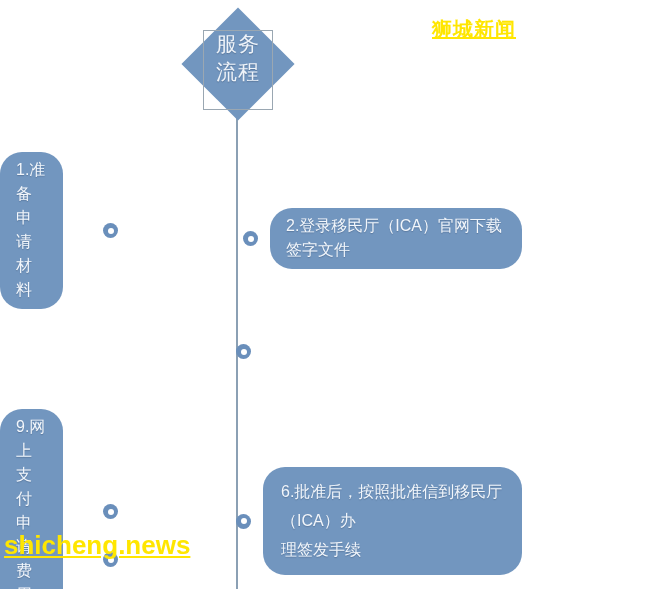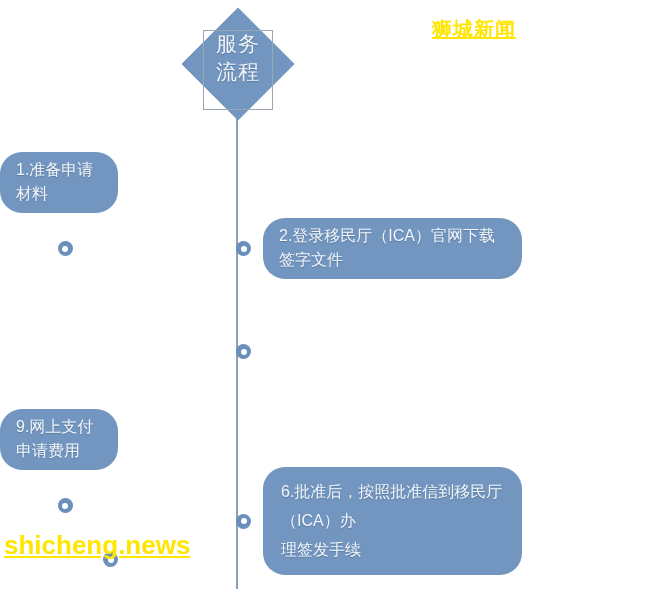--- a/index.html
+++ b/index.html
@@ -67,21 +67,21 @@
   }
 
   
   .step {
     position: absolute;
     display: flex;
     align-items: center;
   }
   .step.left {
     right: 404px;          
-    flex-direction: column;
+    flex-direction: row;
     justify-content: flex-end;
     gap: 28px;
   }
   .step.right {
     left: 236px;
     flex-direction: row;
     justify-content: flex-start;
   }
 
   .pill {
@@ -156,21 +156,21 @@
     <div class="diamond-square-border"></div>
     <div class="diamond-label">服务
 流程</div>
   </div>
 
   <div class="step left" style="top:152px;">
     <div class="pill">1.准备申请材料</div>
     <div class="marker"></div>
   </div>
 
-  <div class="step right" style="top:218px;">
+  <div class="step right" style="top:208px;padding-left:7px;">
     <div class="marker"></div>
     <div class="pill">2.登录移民厅（ICA）官网下载签字文件</div>
   </div>
 
 
   <div class="step right" style="top:344px;">
     <div class="marker"></div>
   </div>
 
   <div class="step left" style="top:409px;">

